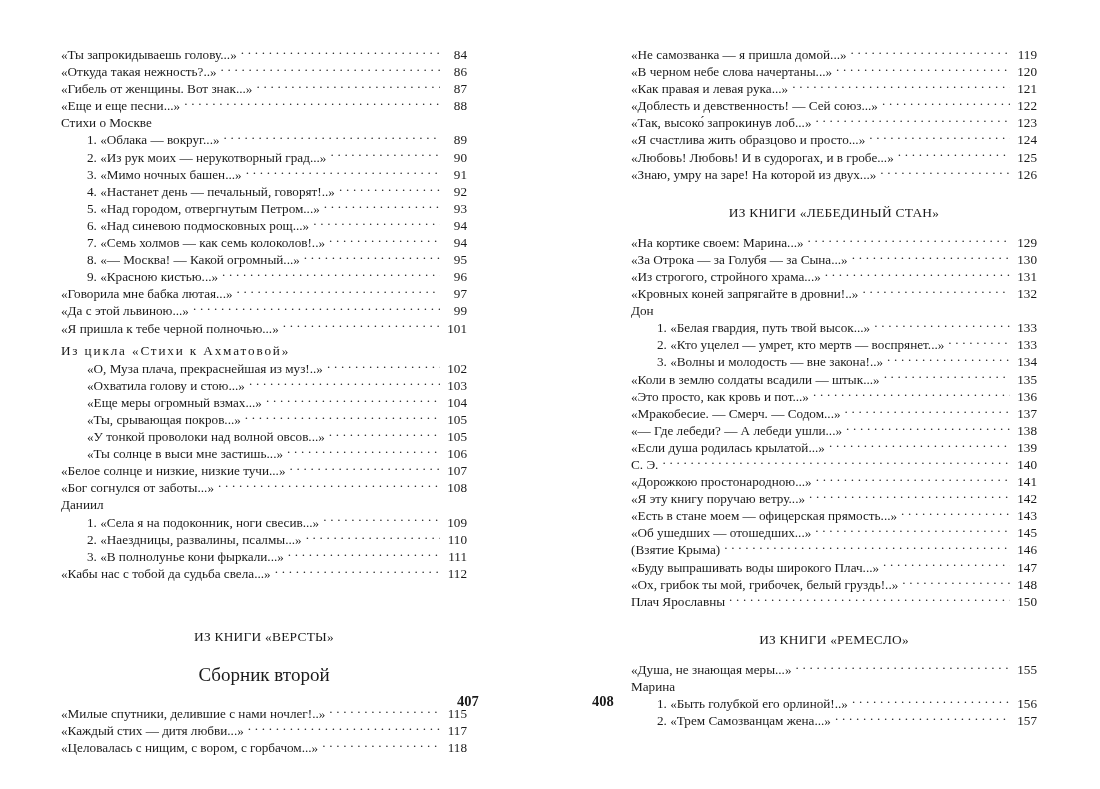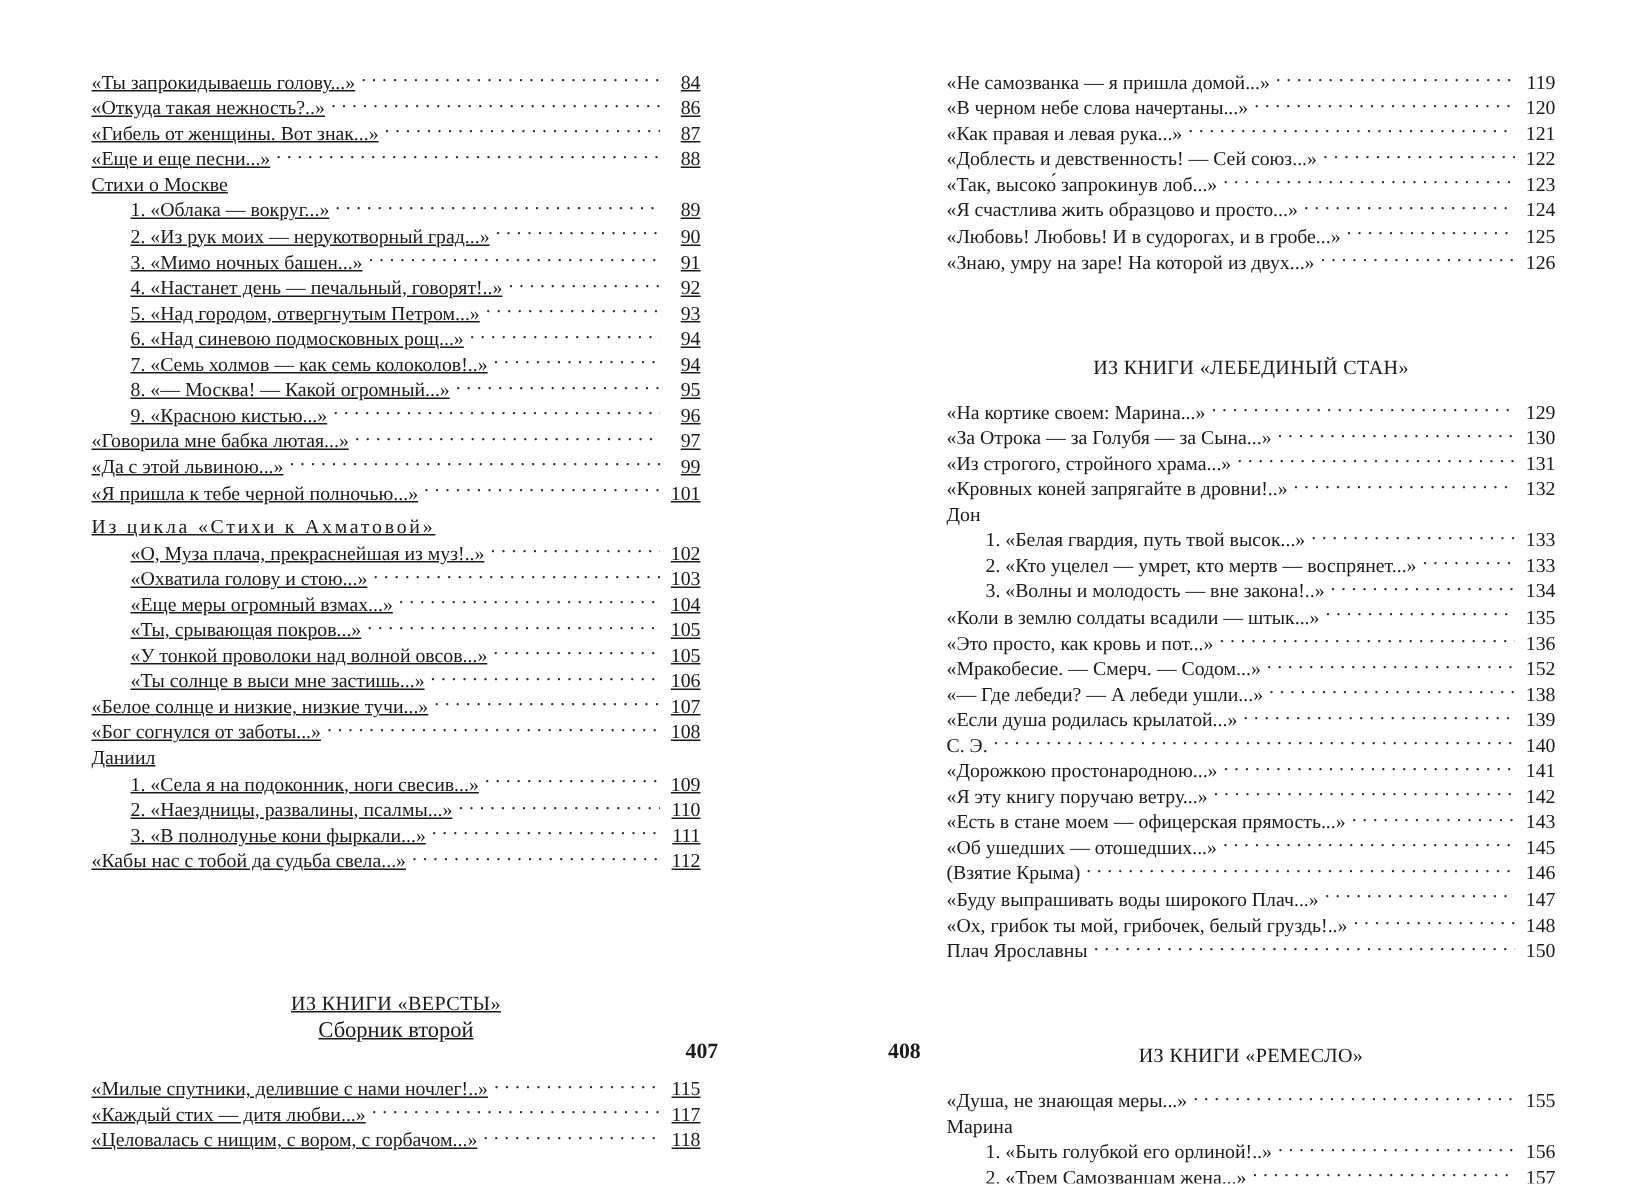--- a/index.html
+++ b/index.html
@@ -19,21 +19,21 @@
   .page {
     position: absolute;
     inset: 0;
   }
 
   .column {
     position: absolute;
     top: 46px;
     width: 406px;
   }
-  .column.left  { left: 61px; text-decoration: underline; }
+  .column.left  { left: 61px; }
   .column.right { left: 631px; }
 
   
   .entry {
     display: flex;
     align-items: baseline;
     font-size: 13.2px;
     line-height: 17.1px;
     white-space: nowrap;
   }
@@ -74,27 +74,27 @@
     white-space: nowrap;
     margin-top: 5px;
     margin-bottom: 1px;
   }
   .book-heading {
     text-align: center;
     font-size: 13.4px;
     line-height: 18px;
     letter-spacing: 0.25px;
     white-space: nowrap;
-    margin-top: 32px;
   }
   .book-subheading {
     text-align: center;
-    font-size: 15px;
+    font-size: 19px;
     line-height: 18px;
     white-space: nowrap;
+    margin-top: 20px;
   }
 
   .spacer-lg { height: 46px; }
   .spacer-md { height: 21px; }
   .spacer-sm { height: 12px; }
 
   
   .folio {
     position: absolute;
     font-size: 14.5px;
@@ -388,21 +388,21 @@
           <span class="pageno">135</span>
         </div>
         <div class="entry lvl1">
           <span class="title">«Это просто, как кровь и пот...»</span>
           <span class="leader"></span>
           <span class="pageno">136</span>
         </div>
         <div class="entry lvl1">
           <span class="title">«Мракобесие. — Смерч. — Содом...»</span>
           <span class="leader"></span>
-          <span class="pageno">152</span>
+          <span class="pageno">137</span>
         </div>
         <div class="entry lvl1">
           <span class="title">«— Где лебеди? — А лебеди ушли...»</span>
           <span class="leader"></span>
           <span class="pageno">138</span>
         </div>
         <div class="entry lvl1">
           <span class="title">«Если душа родилась крылатой...»</span>
           <span class="leader"></span>
           <span class="pageno">139</span>

